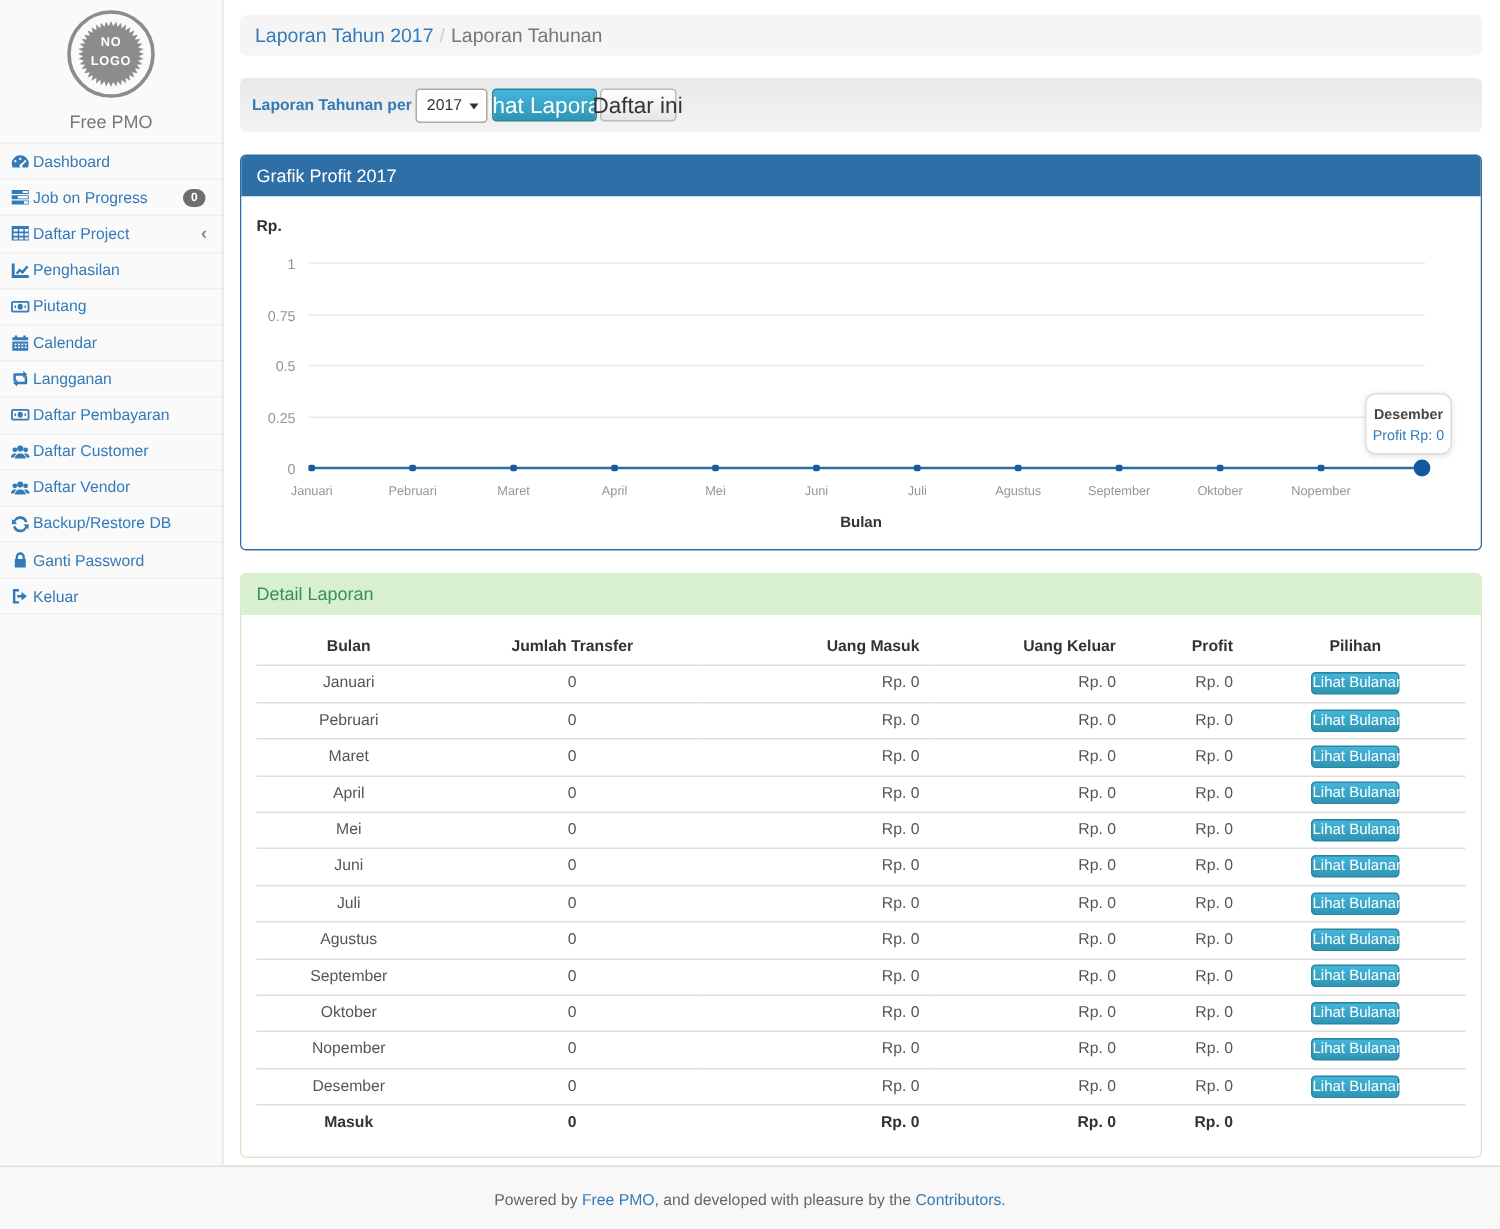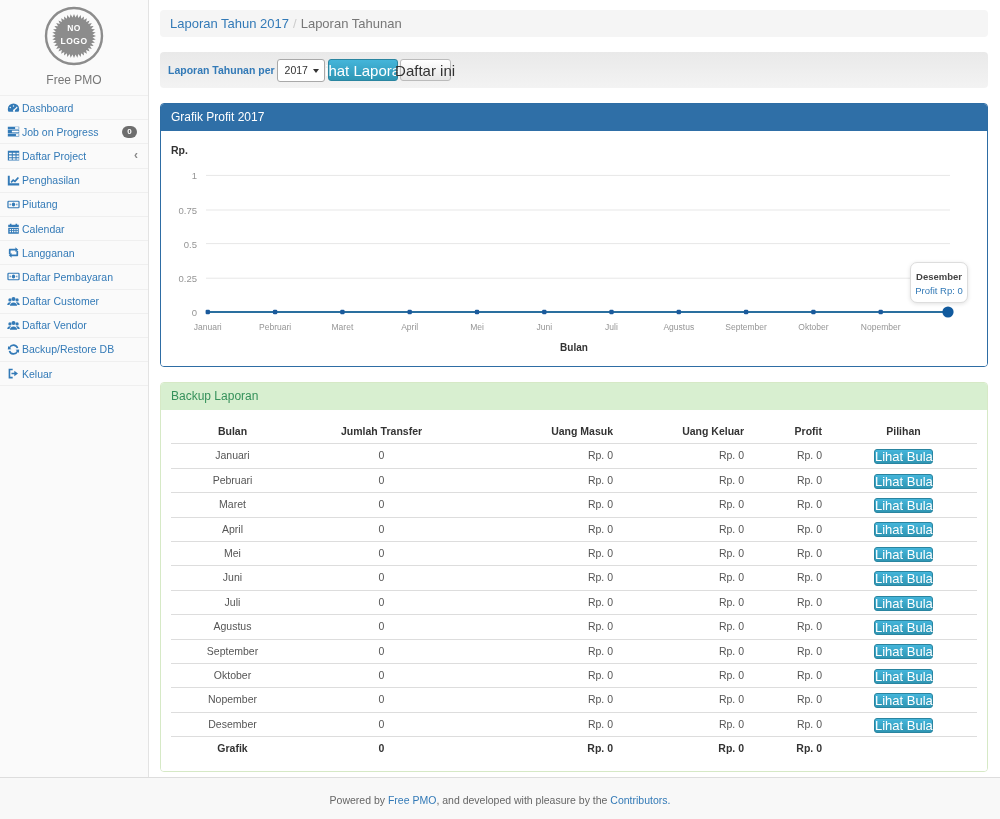--- a/index.html
+++ b/index.html
@@ -40,21 +40,21 @@
 
 .tooltip { position:absolute; left:749px; top:131px; width:58px; height:41px; background:#fff; border:1px solid #ddd; border-radius:7px; box-shadow:0 1px 4px rgba(0,0,0,.12); text-align:center; padding-top:8px; }
 .tooltip .t1 { font-size:9.5px; font-weight:bold; color:#444; }
 .tooltip .t2 { font-size:9.5px; color:#337ab7; margin-top:3px; white-space:nowrap; }
 
 table.rpt { width:100%; border-collapse:collapse; table-layout:fixed; font-size:10.5px; }
 table.rpt th { font-weight:bold; color:#333; padding:3px 8px; line-height:17.4px; }
 table.rpt td { color:#555; padding:3px 8px; border-top:1px solid #ddd; line-height:17.4px; }
 table.rpt .c { text-align:center; }
 table.rpt .r { text-align:right; }
-.btn-xs { display:inline-block; width:59px; height:15px; line-height:13px; background:linear-gradient(#44b5da,#2f96b4); border:1px solid #2a85a0; border-radius:3px; color:#fff; font-size:13px; text-align:center; white-space:nowrap; vertical-align:middle; }
+.btn-xs { display:inline-block; width:59px; height:15px; line-height:13px; background:linear-gradient(#44b5da,#2f96b4); border:1px solid #2a85a0; border-radius:3px; color:#fff; font-size:10px; text-align:center; white-space:nowrap; vertical-align:middle; }
 tr.total td { font-weight:bold; color:#333; }
 
 .footer { position:absolute; left:0; top:777px; width:1000px; height:56px; background:#f8f8f8; border-top:1px solid #ddd; text-align:center; color:#666; padding-top:16px; font-size:10.5px; }
 </style>
 </head>
 <body>
 <div class="wrapper">
   <aside class="sidebar">
     <div class="logo-area">
       <svg width="60" height="60" viewBox="0 0 60 60">
@@ -134,20 +134,25 @@
               <circle cx="8" cy="5" r="2.5" fill="#337ab7"></circle>
               <path fill="#337ab7" d="M3.6 13.2c0-2.4 1.9-4.1 4.4-4.1s4.4 1.7 4.4 4.1z"></path>
               <path fill="#337ab7" d="M.3 12.4c0-2 1.4-3.4 3.3-3.4.5 0 1 .1 1.4.3-1.1.8-1.8 1.8-2 3.1zM15.7 12.4c0-2-1.4-3.4-3.3-3.4-.5 0-1 .1-1.4.3 1.1.8 1.8 1.8 2 3.1z"></path>
             </svg>
           </span>Daftar Vendor</li>
       <li><span class="ic">
             <svg width="13" height="13" viewBox="0 0 16 16">
               <path fill="#337ab7" d="M13.9 6.2A6 6 0 0 0 2.6 4.9L1.4 3.7 1 8.1l4.4-.4-1.5-1.5a4.3 4.3 0 0 1 8 .4zM2.1 9.8a6 6 0 0 0 11.3 1.3l1.2 1.2.4-4.4-4.4.4 1.5 1.5a4.3 4.3 0 0 1-8-.4z"></path>
             </svg>
           </span>Backup/Restore DB</li>
+      <li><span class="ic">
+            <svg width="13" height="13" viewBox="0 0 16 16">
+              <path fill="#337ab7" d="M4.2 7V5.3a3.8 3.8 0 0 1 7.6 0V7h.7v7H3.5V7zm1.9 0h3.8V5.3a1.9 1.9 0 0 0-3.8 0z"></path>
+            </svg>
+          </span>Ganti Password</li>
       <li><span class="ic">
             <svg width="13" height="13" viewBox="0 0 16 16">
               <path fill="#337ab7" d="M7 2H2v12h5v-2H4V4h3zM9 4.5V7H5.5v2H9v2.5L13.5 8z"></path>
             </svg>
           </span>Keluar</li>
     </ul>
   </aside>
   <div class="main">
     <div class="breadcrumb"><a>Laporan Tahun 2017</a><span class="sep">/</span>Laporan Tahunan</div>
     <div class="formbar">
@@ -197,21 +202,21 @@
         <text x="719.7" y="199" font-size="8.5" fill="#959595" text-anchor="middle">Nopember</text>
         <text x="413" y="220" font-size="10" font-weight="bold" fill="#333" text-anchor="middle">Bulan</text>
         </svg>
         <div class="tooltip">
             <div class="t1">Desember</div>
             <div class="t2">Profit Rp: 0</div>
           </div>
       </div>
     </div>
     <div class="panel panel-green">
-      <div class="ph">Backup Laporan</div>
+      <div class="ph">Detail Laporan</div>
       <div class="pb">
         <table class="rpt">
         <colgroup>
               <col style="width:123px">
               <col style="width:175px">
               <col style="width:152px">
               <col style="width:131px">
               <col style="width:78px">
               <col style="width:147px">
             </colgroup>
@@ -314,21 +319,21 @@
               </tr>
         <tr>
                 <td class="c">Desember</td>
                 <td class="c">0</td>
                 <td class="r">Rp. 0</td>
                 <td class="r">Rp. 0</td>
                 <td class="r">Rp. 0</td>
                 <td class="c"><span class="btn-xs">Lihat Bulanan</span></td>
               </tr>
         <tr class="total">
-                <td class="c">Grafik</td>
+                <td class="c">Masuk</td>
                 <td class="c">0</td>
                 <td class="r">Rp. 0</td>
                 <td class="r">Rp. 0</td>
                 <td class="r">Rp. 0</td>
                 <td class="c"></td>
               </tr>
         </tbody>
           </table>
       </div>
     </div>

